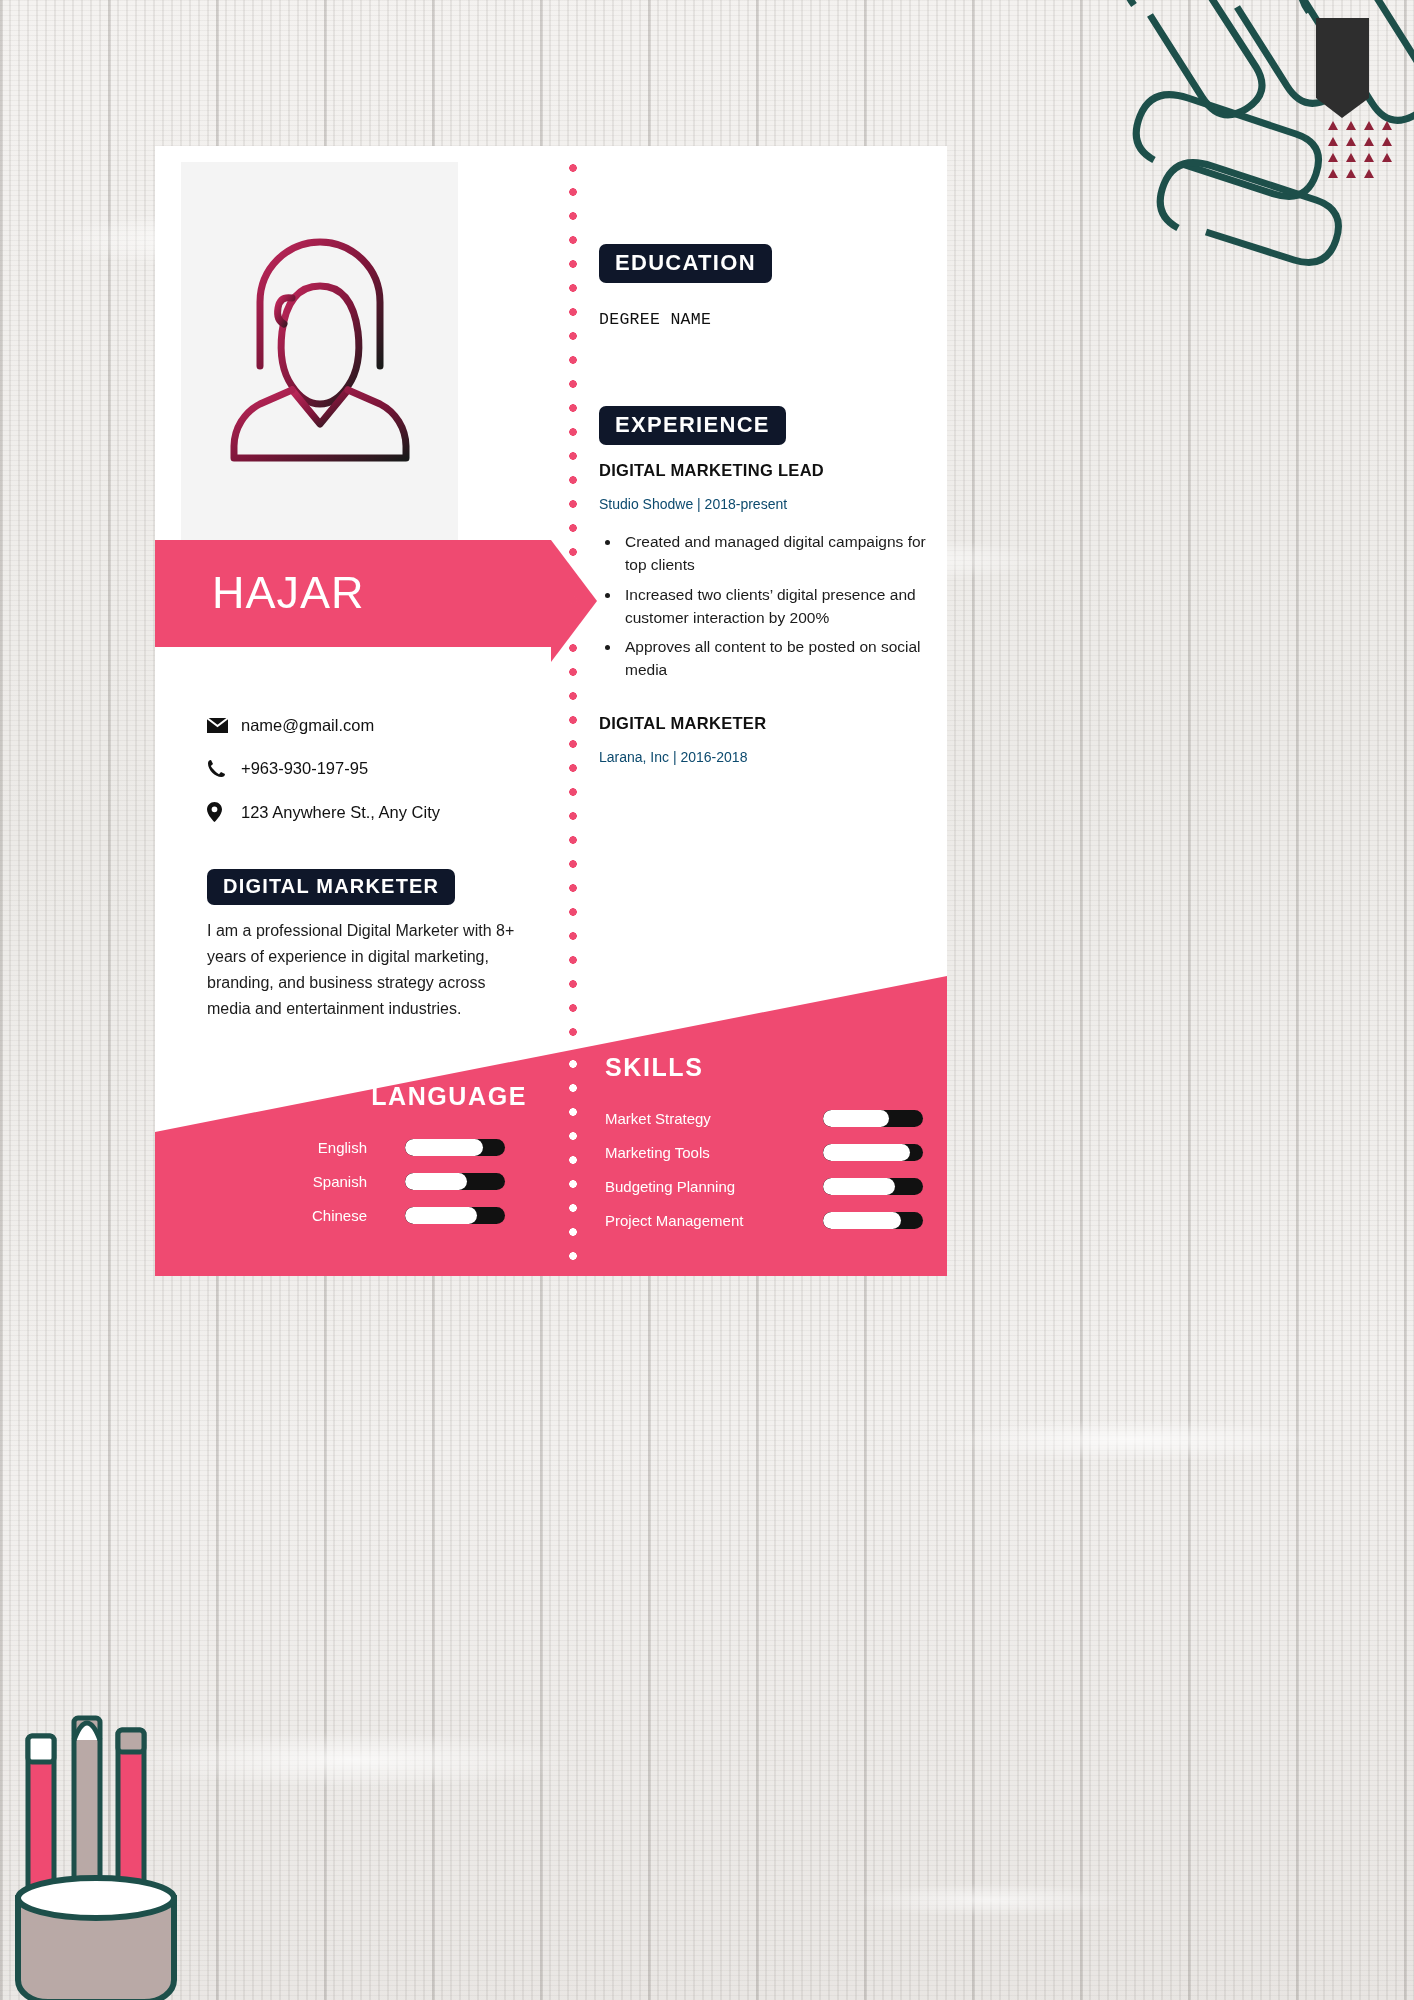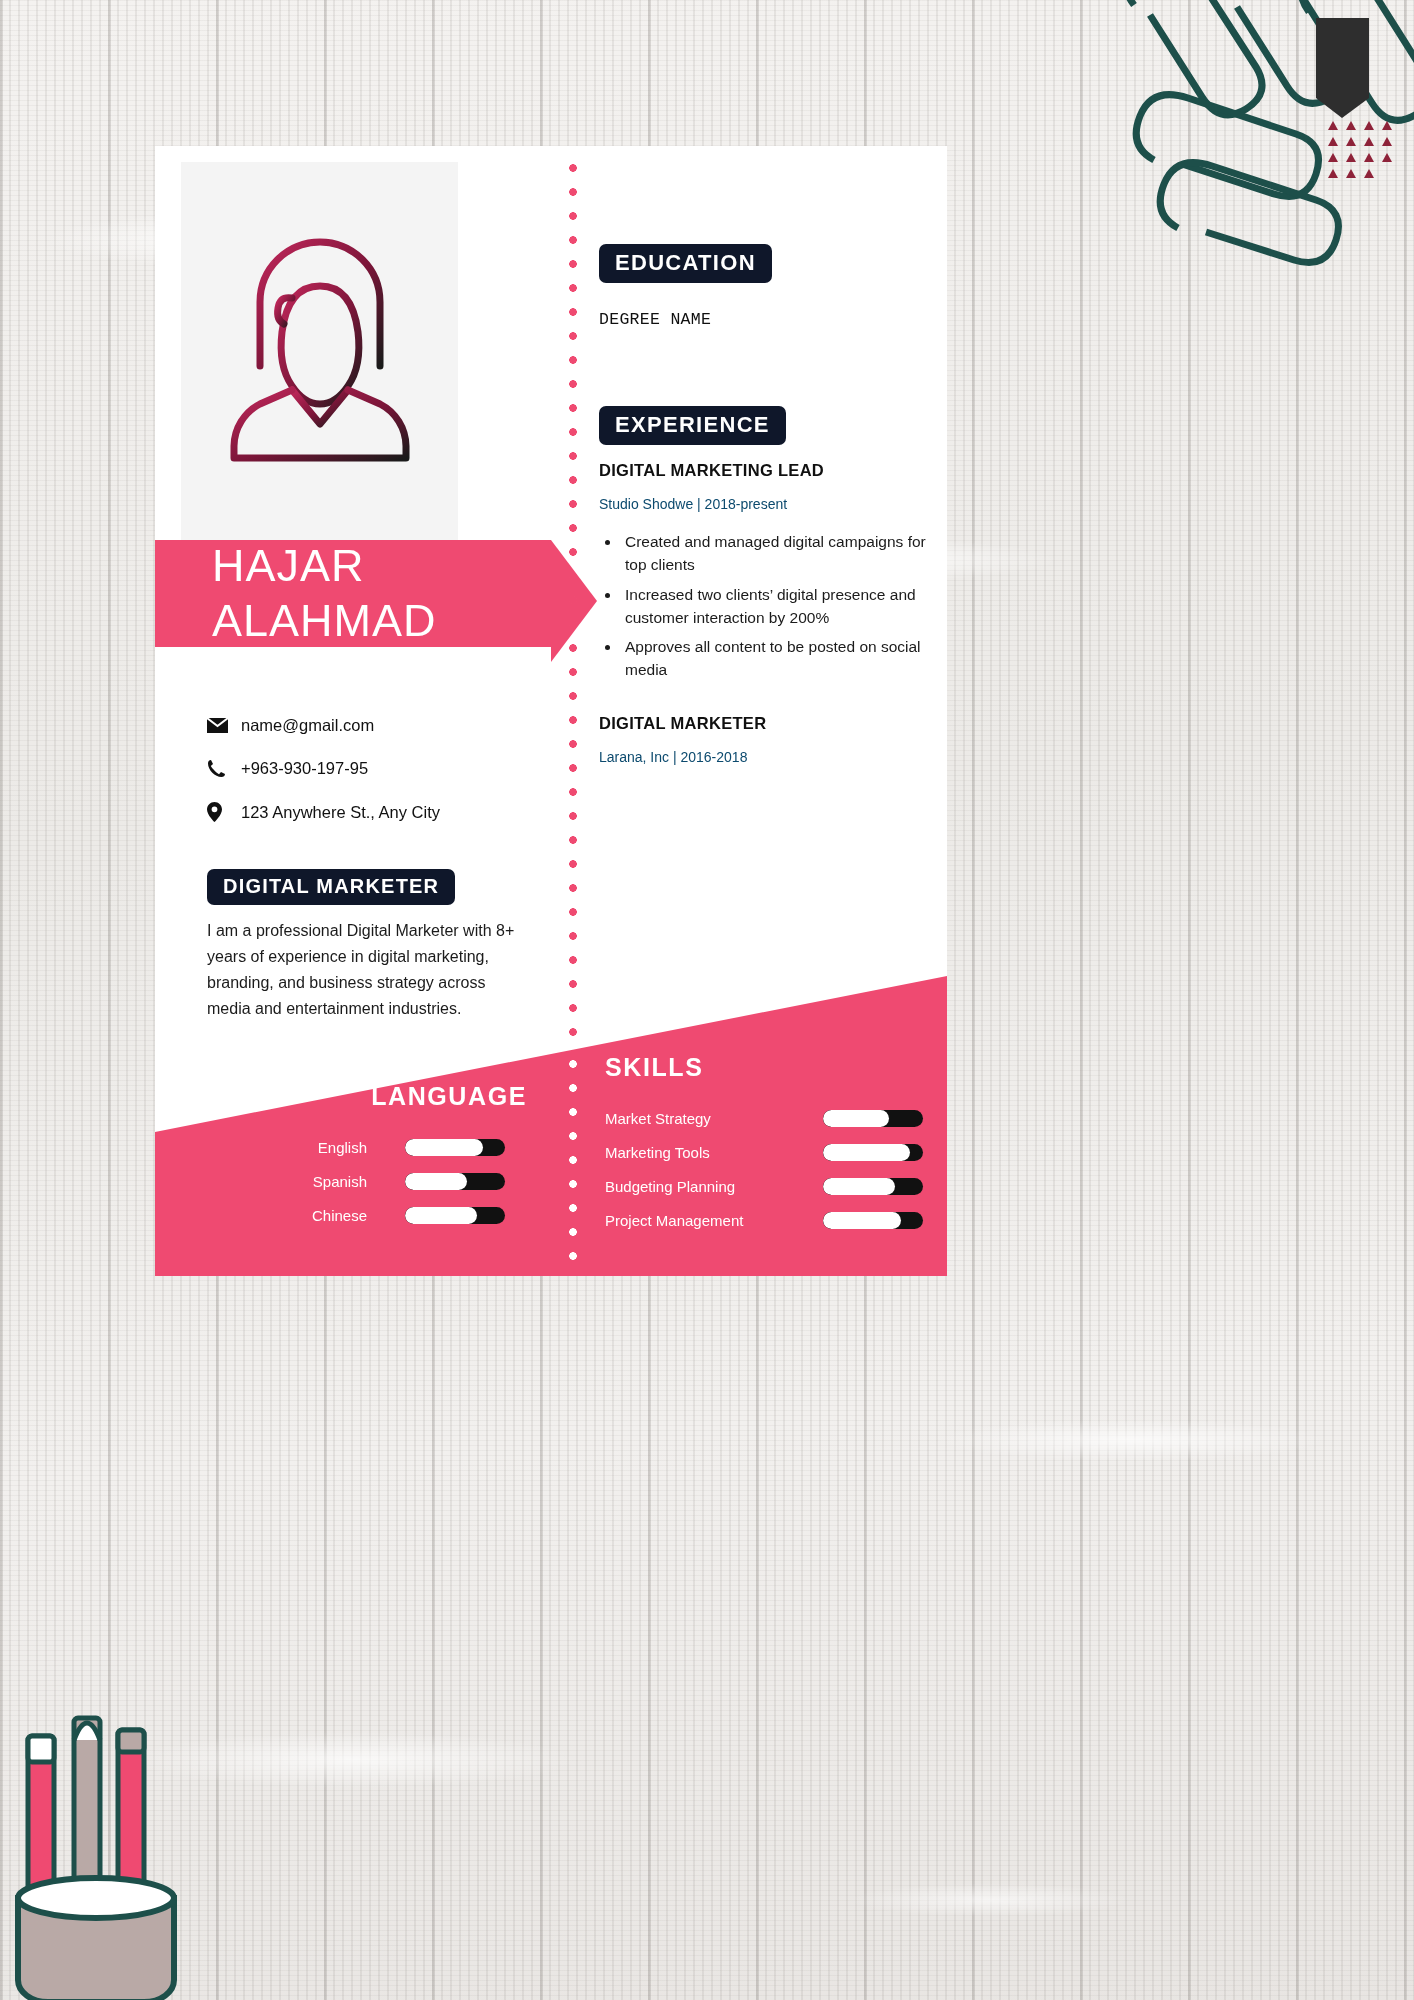--- a/index.html
+++ b/index.html
@@ -236,21 +236,20 @@
         <path d="M64 88 q-8 -4 -6 -16 q2 -12 14 -10"></path>
         <path d="M72 154 l28 34 l28 -34"></path>
         <path d="M72 154 l-32 14 a48 48 0 0 0 -26 42 v12 h172 v-12 a48 48 0 0 0 -26 -42 l-32 -14"></path>
       </g>
     </svg>
   </div>
 
   <div class="name-banner">
     <div class="name-text">
       <div>HAJAR</div>
-      <div>ALAHMAD</div>
     </div>
     <span class="arrow"></span>
   </div>
 
   <div class="contact">
     <div class="contact-row">
       <span class="contact-ico">
         <svg width="21" height="15" viewBox="0 0 21 15">
             <path d="M0 0h21v15H0z" fill="#111"></path>
             <path d="M0 0l10.5 8L21 0" fill="none" stroke="#fff" stroke-width="2"></path>

